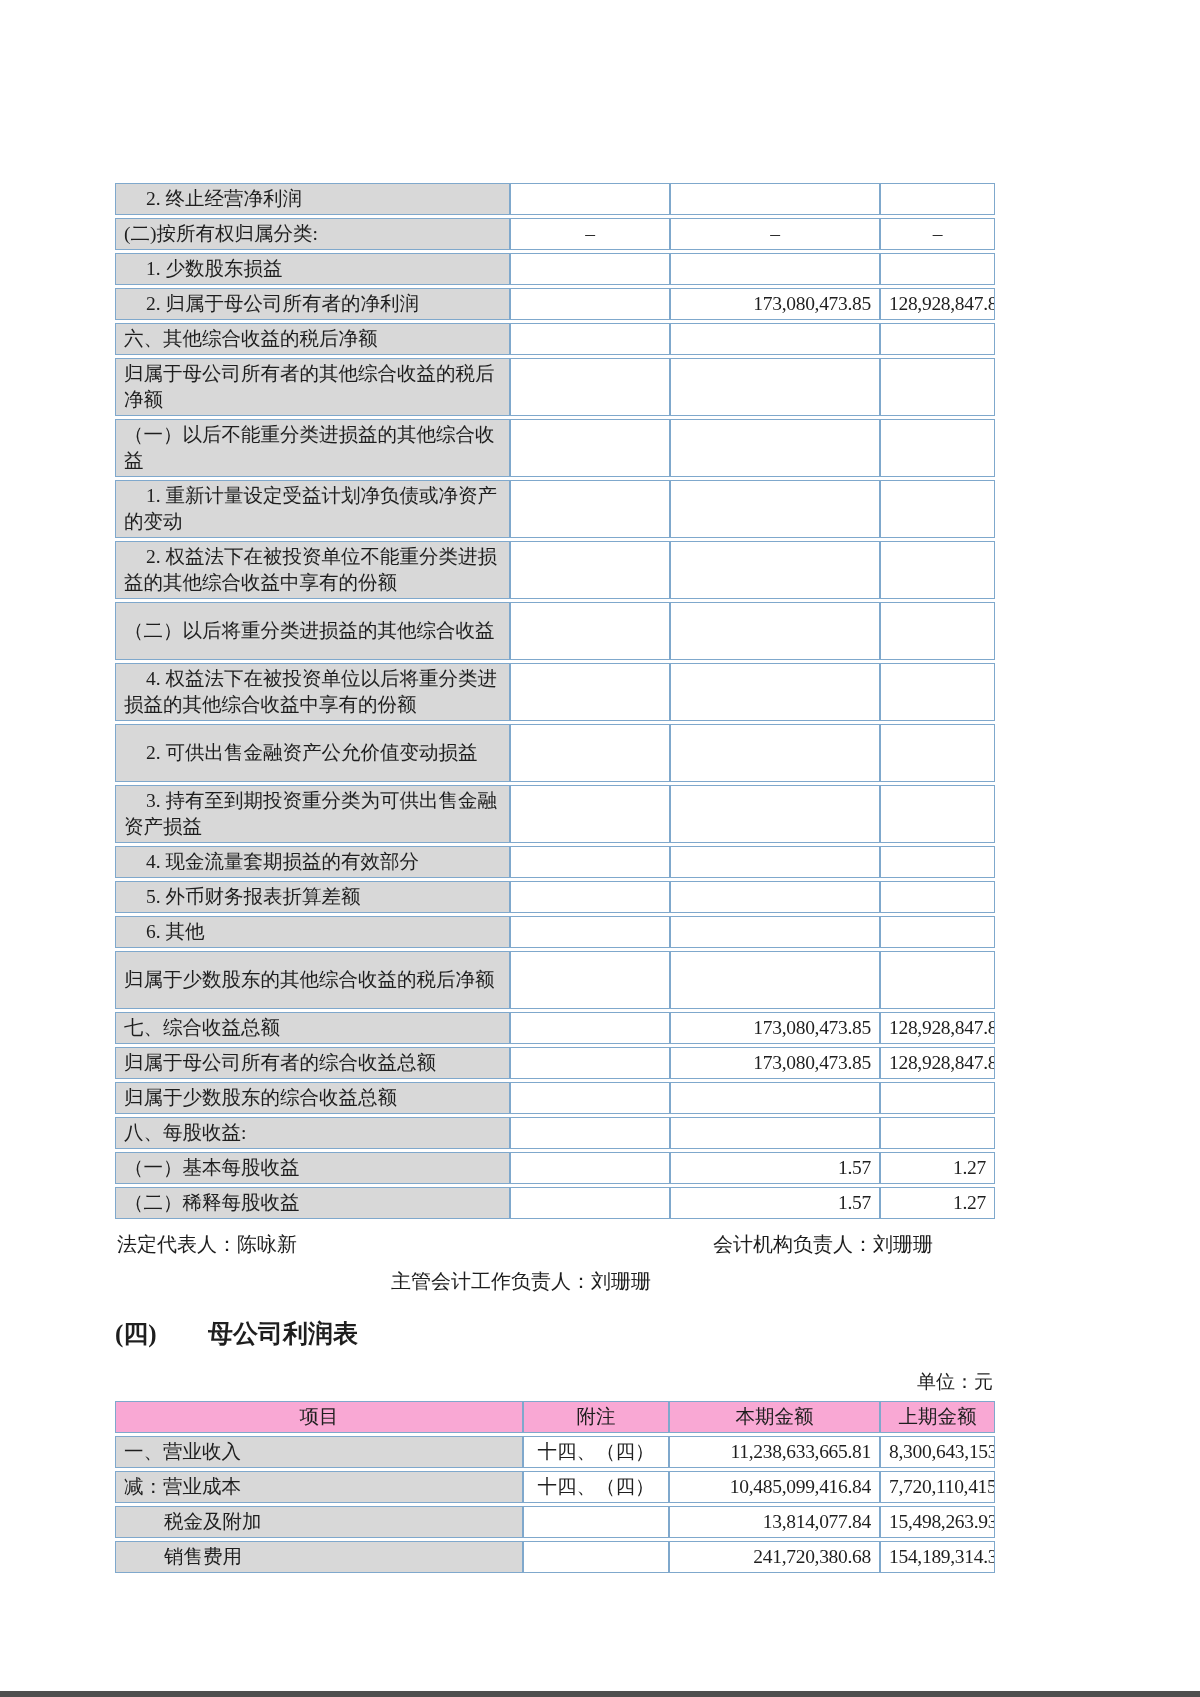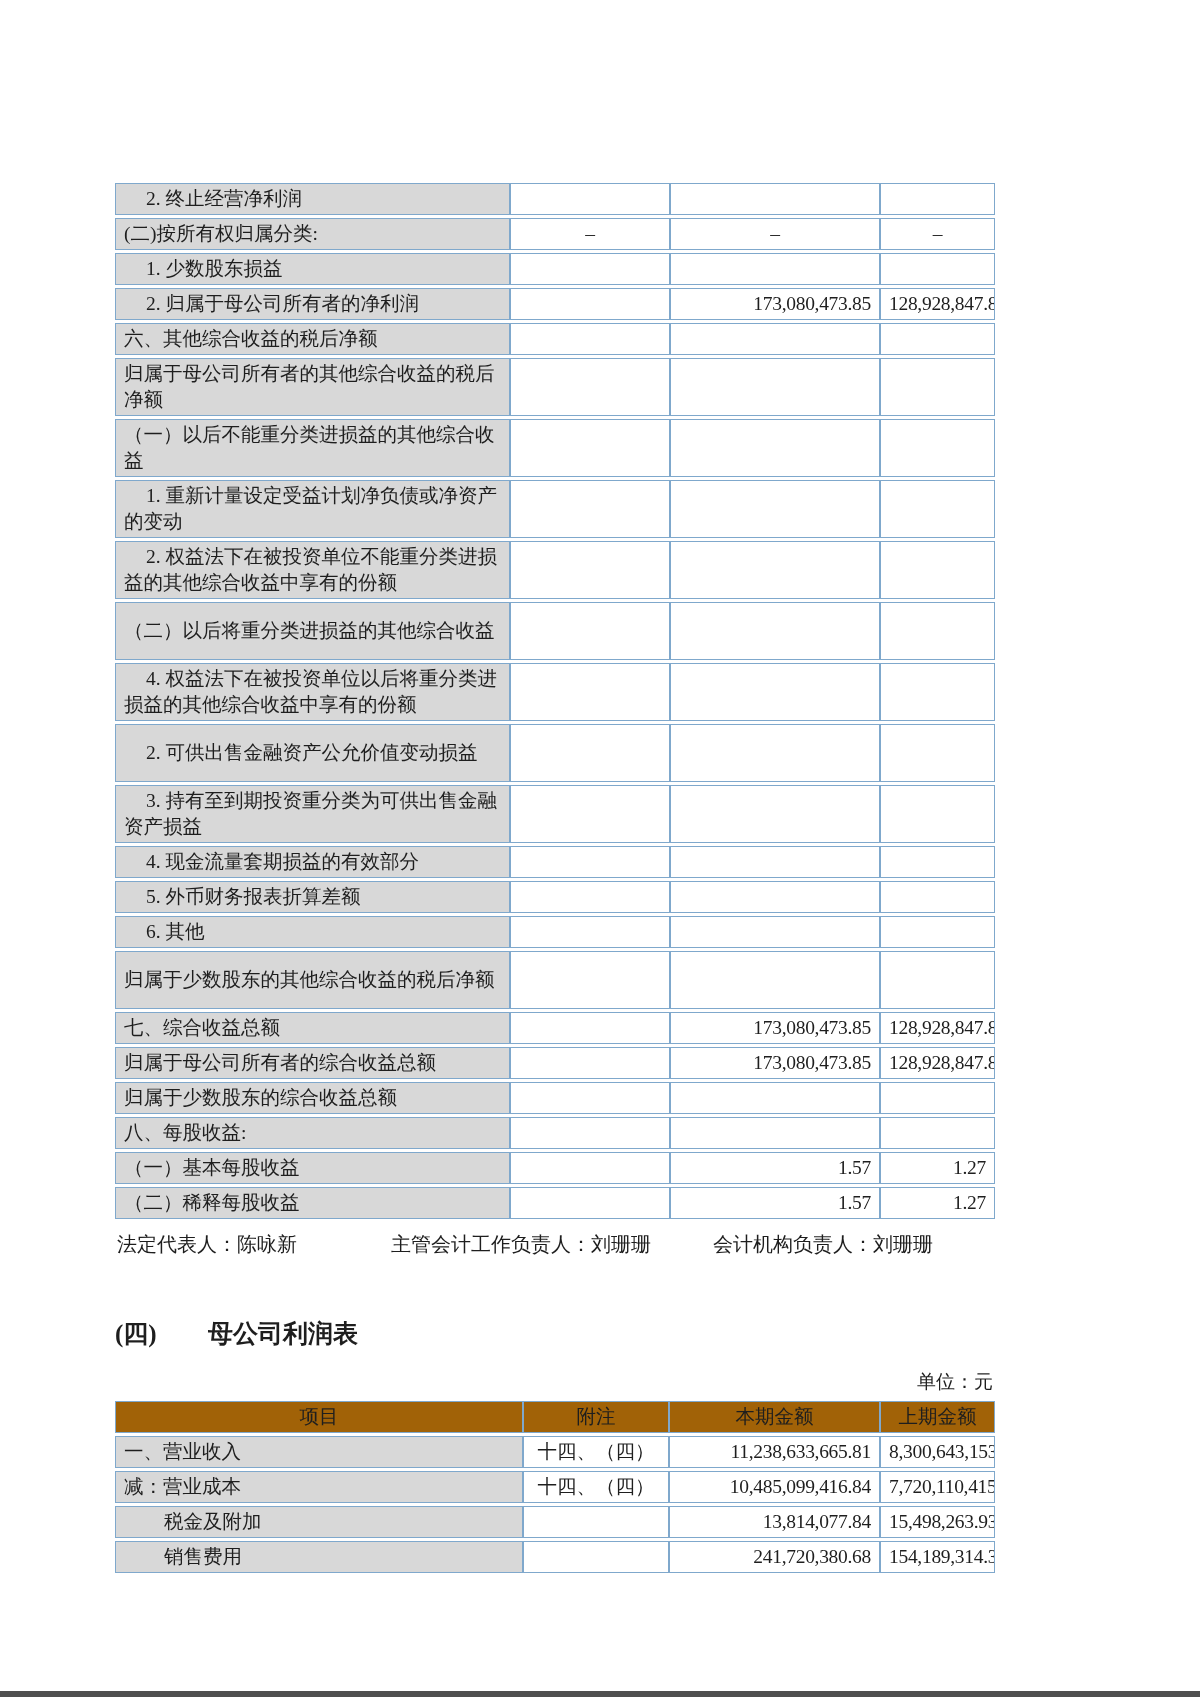--- a/index.html
+++ b/index.html
@@ -32,21 +32,21 @@
     overflow: hidden;
     vertical-align: middle;
     font-weight: normal;
   }
   td.label {
     background: #d8d8d8;
     text-align: left;
     padding: 2px 18px 2px 12px;
   }
   td.bold, th { font-weight: bold; }
-  th { background: #a16207; text-align: center; padding: 2px 4px; }
+  th { background: #f9a8d4; text-align: center; padding: 2px 4px; }
   td.ind1 { text-indent: 22px; }
   td.ind2 { text-indent: 40px; }
   tr.tall td { height: 58px; }
   tr.single td { height: 32px; }
   td.num {
     text-align: right;
     font-size: 16px;
     letter-spacing: -0.3px;
     padding: 2px 5px 2px 2px;
     white-space: nowrap;
@@ -55,21 +55,21 @@
   td.note-val { text-align: center; font-size: 19px; padding: 2px 2px; white-space: nowrap; }
   .signature-row {
     position: relative;
     height: 30px;
     margin-top: 7px;
     font-size: 20px;
     line-height: 30px;
     white-space: nowrap;
   }
   .sig-1 { position: absolute; left: 2px; }
-  .sig-2 { position: absolute; left: 276px; }
+  .sig-2 { position: absolute; left: 276px; margin-top: 37px; }
   .sig-3 { position: absolute; left: 598px; }
   .section-title {
     margin-top: 60px;
     font-size: 25px;
     font-weight: bold;
     line-height: 30px;
   }
   .section-title .idx { display: inline-block; width: 93px; }
   .unit-line {
     margin-top: 20px;

